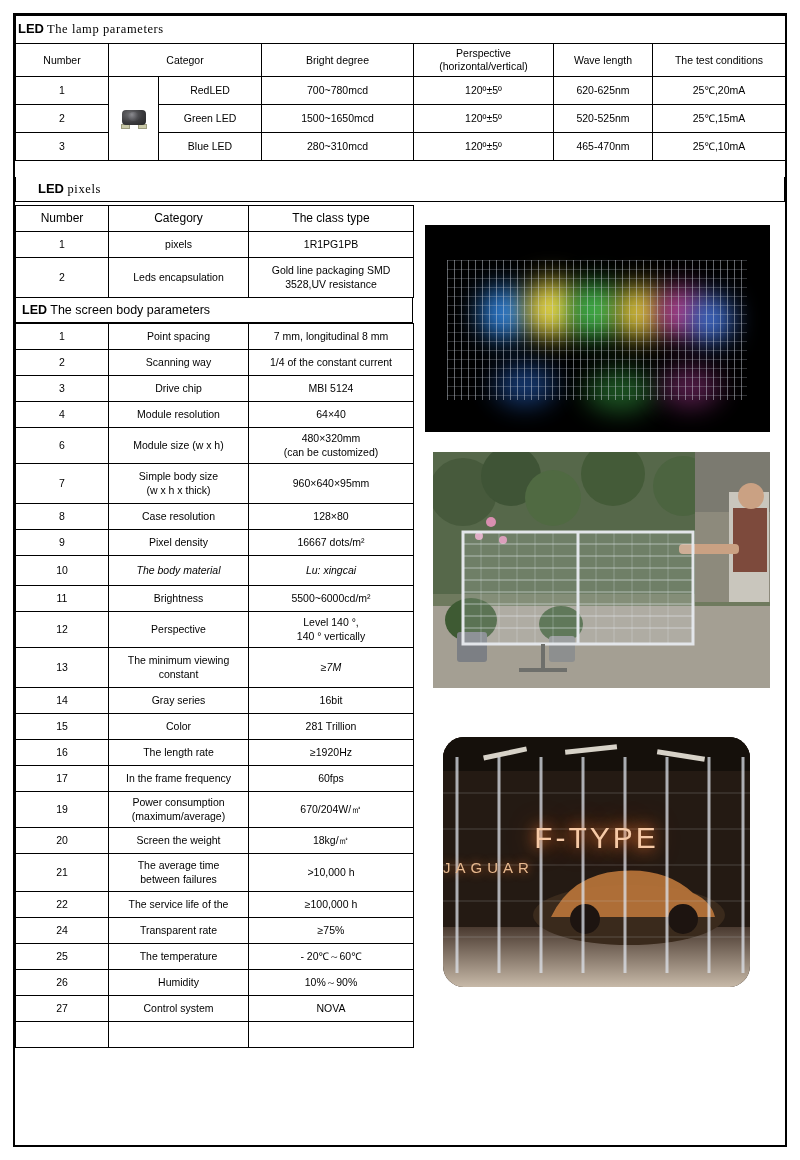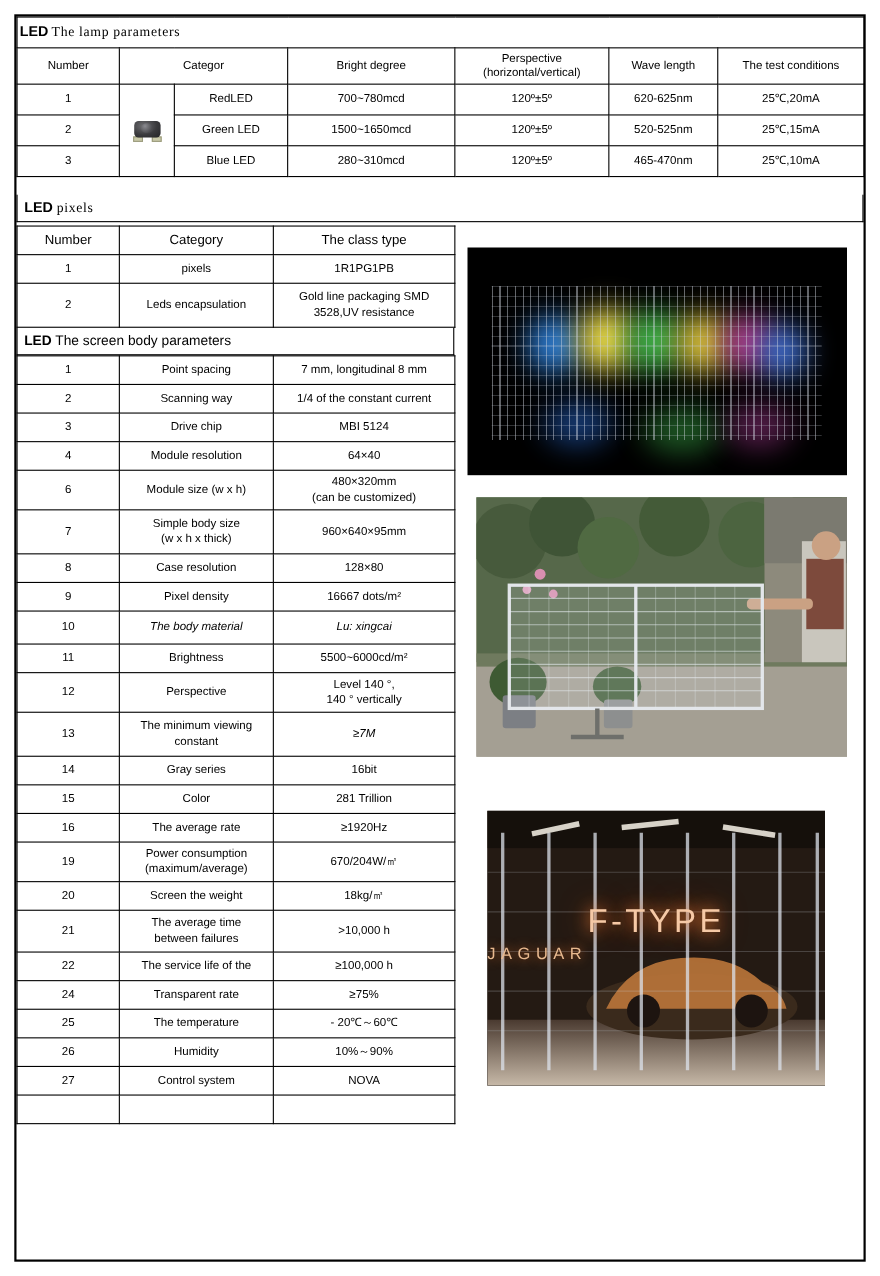--- a/index.html
+++ b/index.html
@@ -32,21 +32,21 @@
     text-align: center;
     vertical-align: middle;
     font-size: 10.5px;
     font-weight: normal;
     padding: 3px 2px;
     line-height: 1.25;
     color: #000;
   }
   .sec-title {
     font-size: 12.5px;
-    padding: 4px 6px;
+    padding: 4px 22px;
     text-align: left !important;
     color: #000;
   }
   .sec-title b { font-size: 13px; }
   .sec-title .sub {
     font-family: "Liberation Serif", serif;
     letter-spacing: 0.6px;
     font-size: 12.5px;
   }
 
@@ -154,20 +154,21 @@
     width: 337px; height: 236px;
     overflow: hidden;
     background: linear-gradient(to bottom, #5b6d4e 0%, #6d7a56 30%, #8e8a73 62%, #9a9488 100%);
   }
   .img3 {
     position: absolute;
     left: 443px; top: 737px;
     width: 307px; height: 250px;
     overflow: hidden;
     background: #20160f;
+    border-radius: 21px;
   }
   .ftype {
     position: absolute;
     left: 0; right: 0; top: 84px;
     text-align: center;
     color: #f6c9a6;
     font-family: "Liberation Sans", sans-serif;
     font-size: 30px;
     letter-spacing: 3px;
     text-shadow: 0 0 14px rgba(255,140,60,.95), 0 0 26px rgba(255,90,20,.7);
@@ -382,22 +383,27 @@
         <td>Gray series</td>
         <td>16bit</td>
       </tr>
       <tr>
         <td class="num">15</td>
         <td>Color</td>
         <td>281 Trillion</td>
       </tr>
       <tr>
         <td class="num">16</td>
-        <td>The average rate</td>
+        <td>The length rate</td>
         <td>≥1920Hz</td>
+      </tr>
+      <tr>
+        <td class="num">17</td>
+        <td>In the frame frequency</td>
+        <td>60fps</td>
       </tr>
       <tr style="height:36px">
         <td class="num">19</td>
         <td>
           <div>Power consumption</div>
           <div>(maximum/average)</div>
         </td>
         <td>670/204W/㎡</td>
       </tr>
       <tr>

